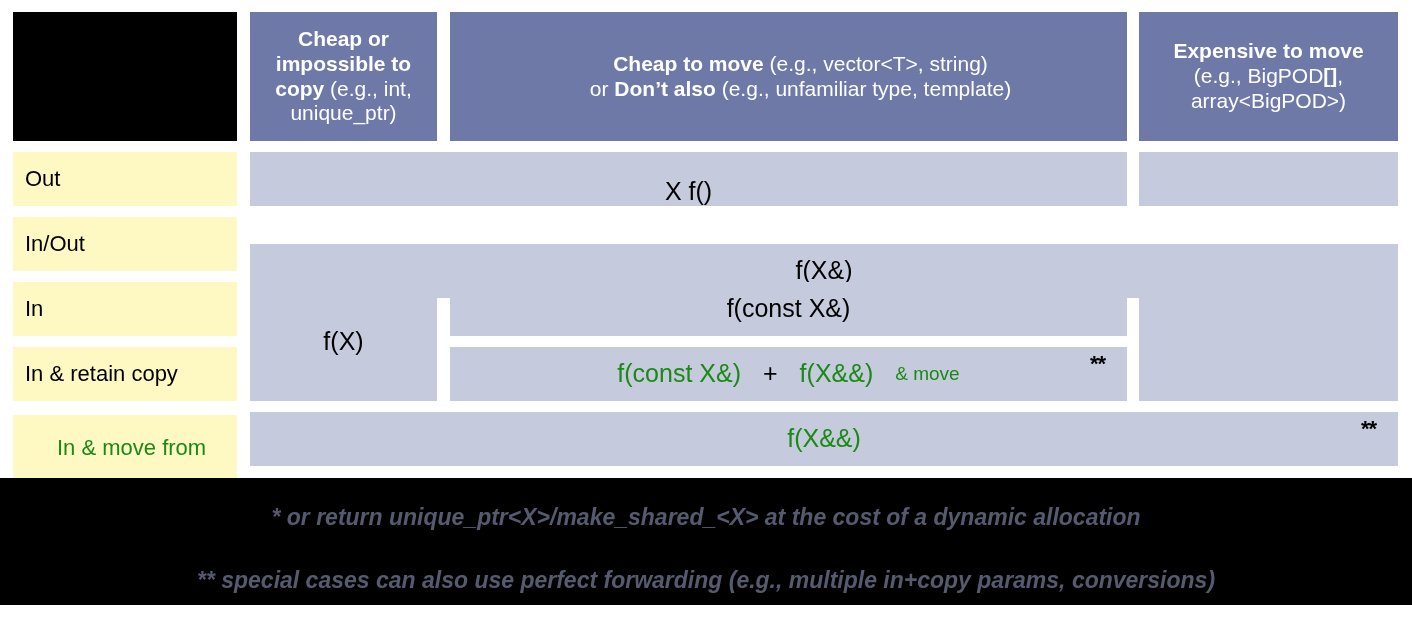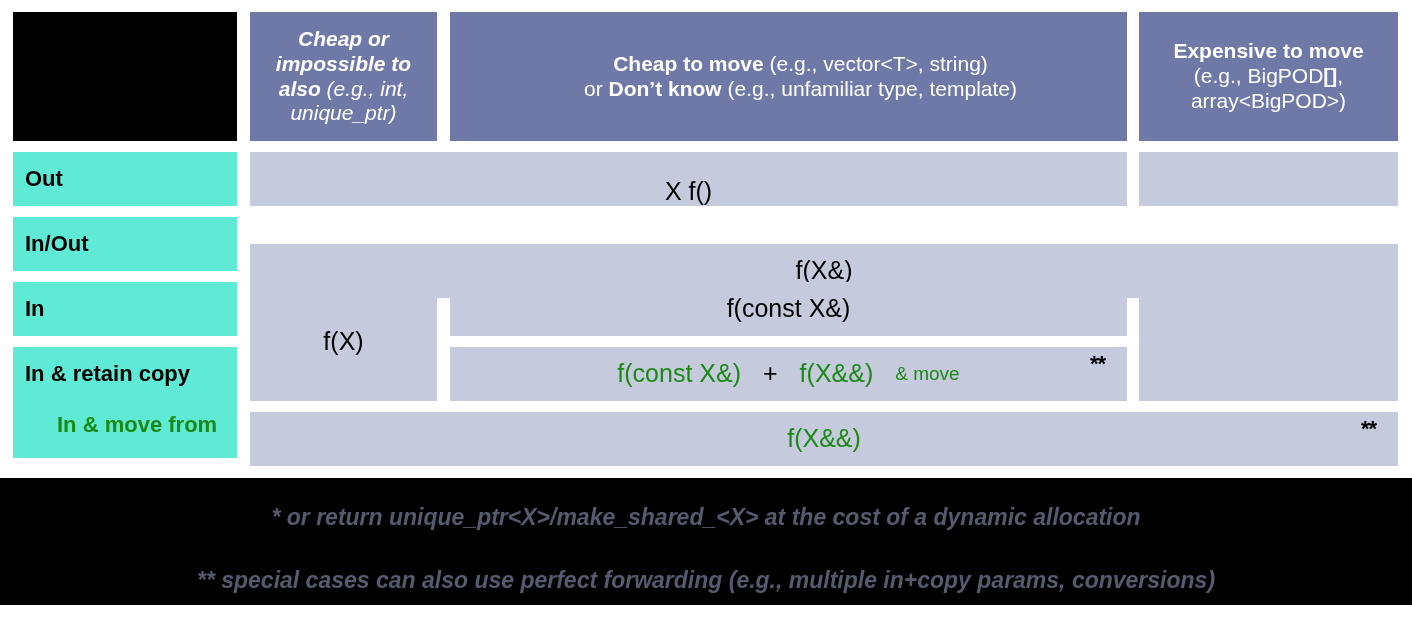--- a/index.html
+++ b/index.html
@@ -37,23 +37,23 @@
   .hdr {
     background: #6e79a8;
     color: #ffffff;
     font-size: 21px;
     padding: 4px 8px;
   }
   .hdr b { font-weight: bold; }
   .hdr .reg { font-weight: normal; }
 
   .rowlabel {
-    background: #5eead4;
+    background: #fef9c3;
     color: #000000;
-    font-weight: bold;
+    font-weight: normal;
     font-size: 22px;
     justify-content: flex-start;
     text-align: left;
     padding-left: 12px;
   }
   .rowlabel.green { color: #1a8a15; }
 
   .body-cell {
     background: #c5cadc;
     color: #000000;
@@ -111,41 +111,41 @@
   #note1 { top: 26px; }
   #note2 { top: 89px; }
 </style>
 </head>
 <body>
 
 <div id="page">
 
   <div class="cell hdr-blank" style="left:13px; top:12px; width:224px; height:129px;"></div>
 
-  <div class="cell hdr" style="left:250px; top:12px; width:187px; height:129px; flex-direction:column;font-style:italic;">
+  <div class="cell hdr" style="left:250px; top:12px; width:187px; height:129px; flex-direction:column;">
     <div>
       <b>Cheap or</b>
     </div>
     <div>
       <b>impossible to</b>
     </div>
     <div>
-      <b>also</b><span class="reg"> (e.g., int,</span>
+      <b>copy</b><span class="reg"> (e.g., int,</span>
     </div>
     <div>
       <span class="reg">unique_ptr)</span>
     </div>
   </div>
 
   <div class="cell hdr" style="left:450px; top:12px; width:677px; height:129px; flex-direction:column;padding-left:32px;">
     <div>
       <b>Cheap to move</b><span class="reg"> (e.g., vector&lt;T&gt;, string)</span>
     </div>
     <div>
-      <span class="reg">or </span><b>Don’t know</b><span class="reg"> (e.g., unfamiliar type, template)</span>
+      <span class="reg">or </span><b>Don’t also</b><span class="reg"> (e.g., unfamiliar type, template)</span>
     </div>
   </div>
 
   <div class="cell hdr" style="left:1139px; top:12px; width:259px; height:129px; flex-direction:column;">
     <div>
       <b>Expensive to move</b>
     </div>
     <div>
       <span class="reg">(e.g., BigPOD</span><b>[]</b><span class="reg">,</span>
     </div>
@@ -189,21 +189,21 @@
   <div class="cell body-cell" style="left:450px; top:347px; width:677px; height:54px;">
     <span class="combo">
       <span class="g">f(const X&amp;)</span>
       <span class="k">+</span>
       <span class="g">f(X&amp;&amp;)</span>
       <span class="small">&amp; move</span>
     </span>
     <span class="starmark">**</span>
   </div>
 
-  <div class="cell rowlabel green" style="left:13px; top:392px; width:224px; height:66px;padding-left:44px;">
+  <div class="cell rowlabel green" style="left:13px; top:415px; width:224px; height:66px;padding-left:44px;">
     <span>In &amp; move from</span>
   </div>
   <div class="cell body-cell green" style="left:250px; top:412px; width:1148px; height:54px;">
     <span>f(X&amp;&amp;)</span>
     <span class="starmark">**</span>
   </div>
 
   <div id="footer">
     <div class="note" id="note1">* or return unique_ptr&lt;X&gt;/make_shared_&lt;X&gt; at the cost of a dynamic allocation</div>
     <div class="note" id="note2">** special cases can also use perfect forwarding (e.g., multiple in+copy params, conversions)</div>

